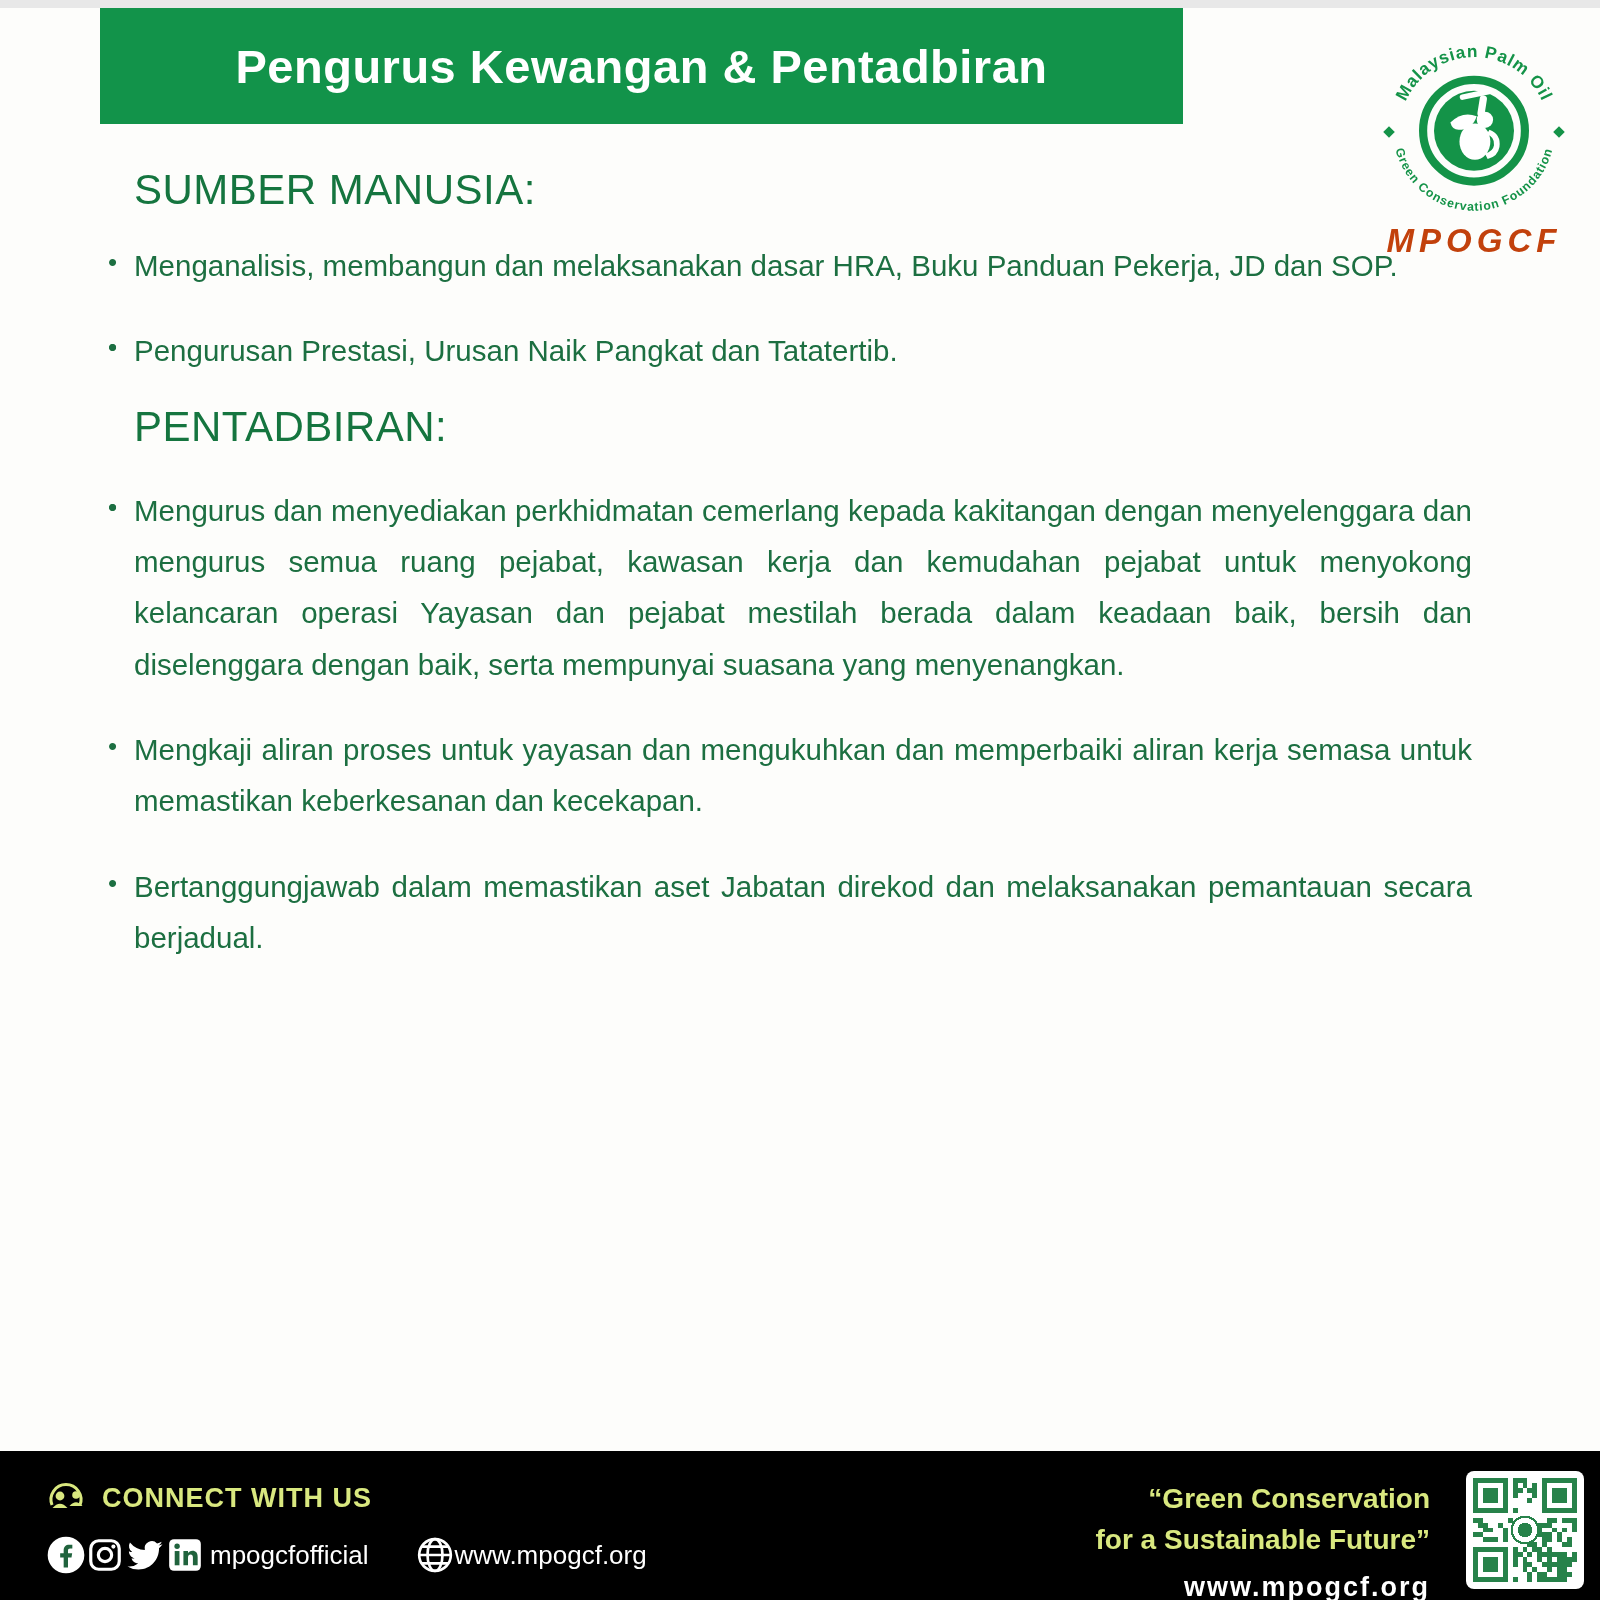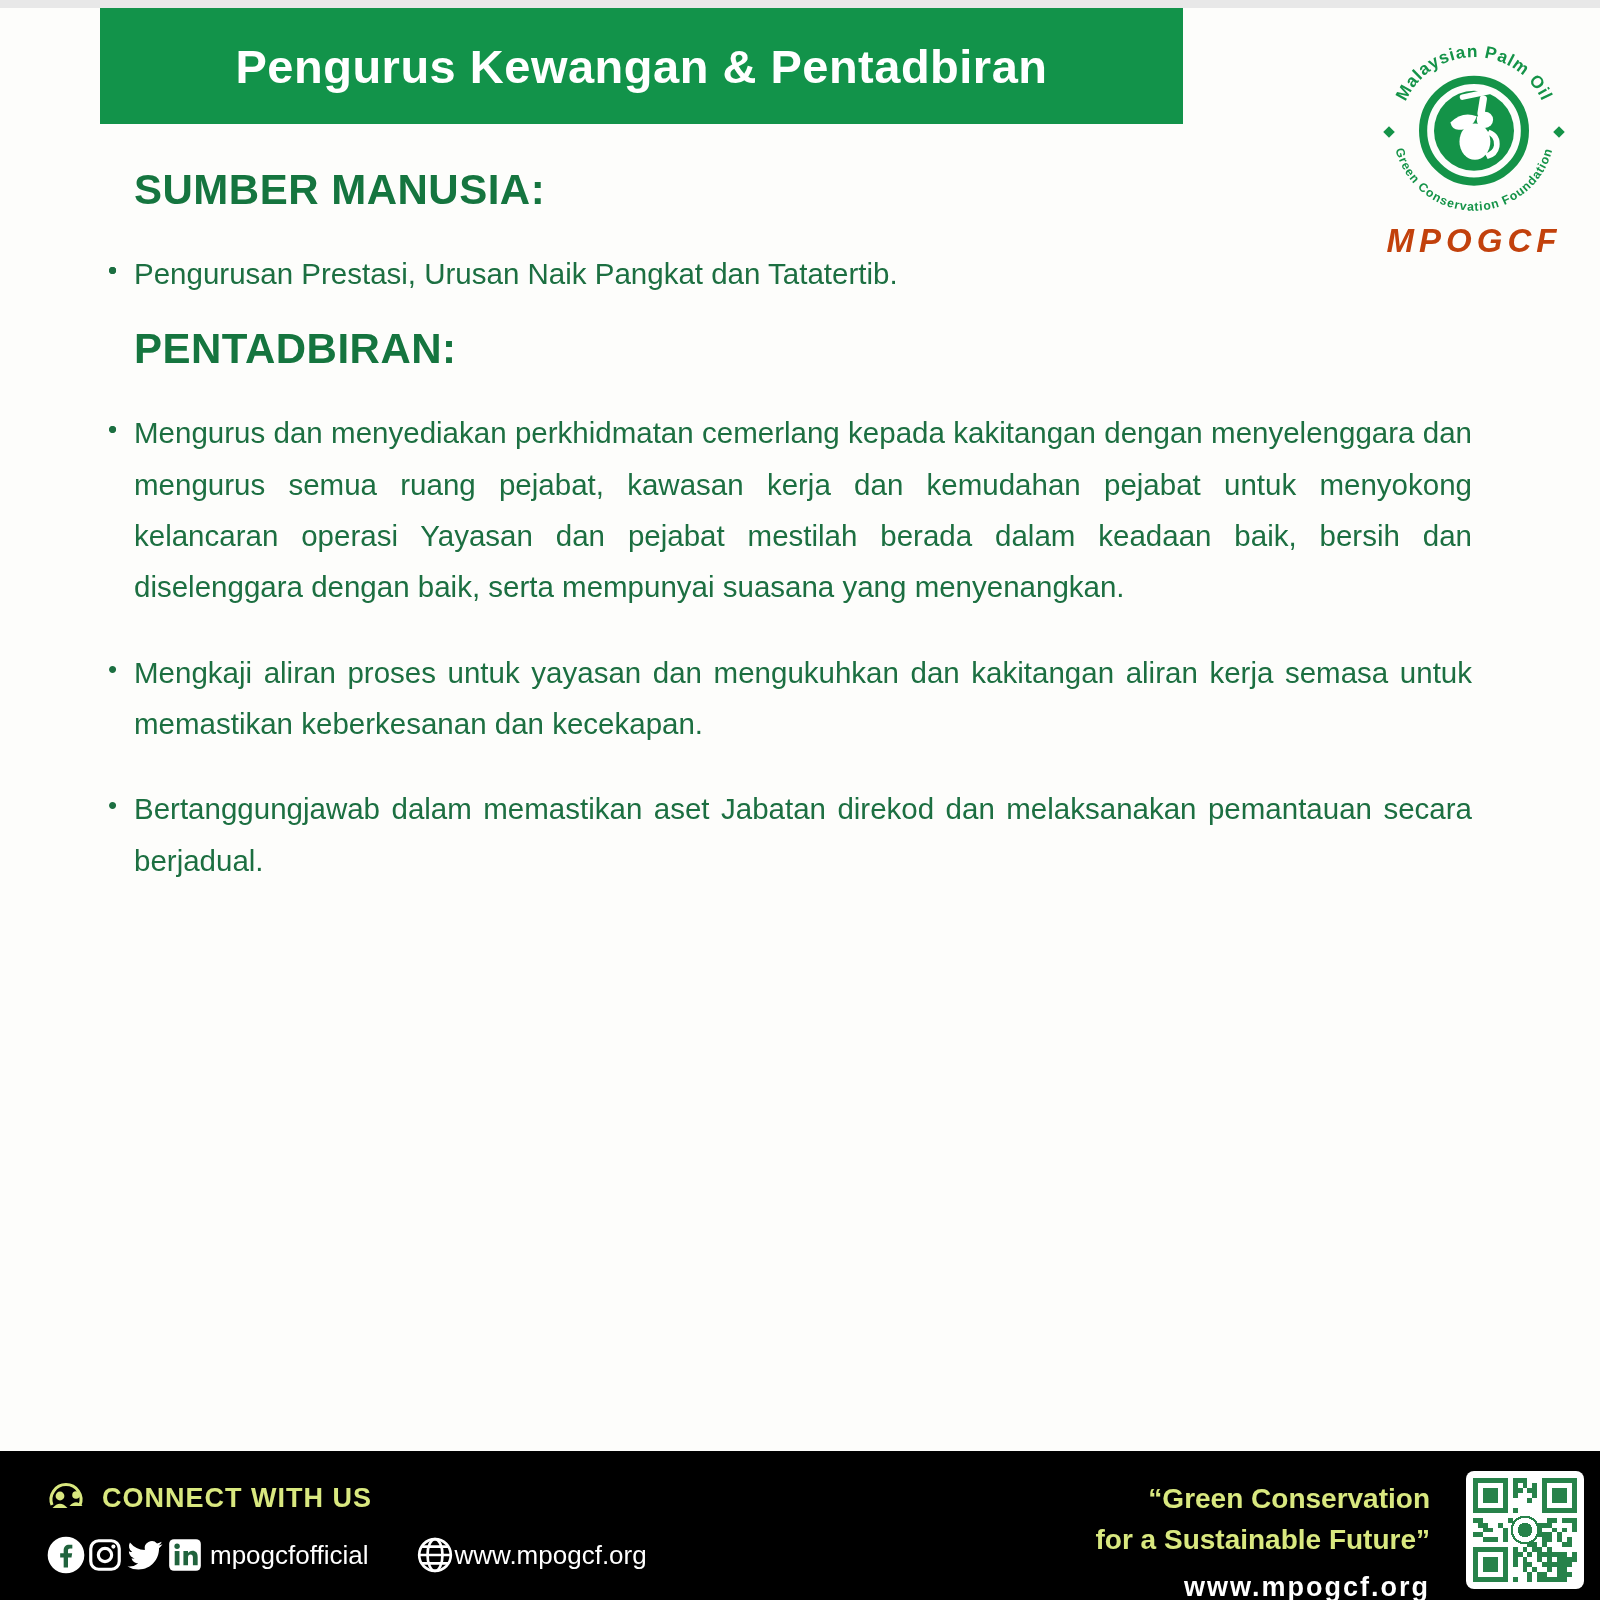--- a/index.html
+++ b/index.html
@@ -13,21 +13,21 @@
     background:#12934a;display:flex;align-items:center;justify-content:center;
   }
   .banner h1{margin:0;color:#ffffff;font-size:47px;font-weight:bold;letter-spacing:.5px;}
   
   .logo{position:absolute;right:26px;top:20px;width:200px;text-align:center;color:#149348;}
   .logo svg{display:block;width:200px;height:auto;}
   .logo svg text{font-family:"Liberation Sans",sans-serif;font-weight:bold;fill:#149348;}
   .logo-wordmark{font-size:33px;font-weight:bold;letter-spacing:5px;margin-top:-4px;color:#c2410c;font-style:italic;}
   
   .content{position:absolute;left:100px;top:158px;width:1372px;}
-  h2.sec{color:#15753f;font-size:42px;font-weight:bold;letter-spacing:.5px;margin:0 0 26px 34px;}
+  h2.sec{color:#15753f;font-size:42px;font-weight:normal;letter-spacing:.5px;margin:0 0 26px 34px;}
   h2.sec.second{margin-top:26px;}
   ul.blist{list-style:none;margin:0 0 26px 0;padding:0;color:#1c6f41;
            font-size:29.5px;line-height:1.74;text-align:justify;}
   ul.blist li{position:relative;padding-left:34px;margin-bottom:34px;}
   ul.blist li:last-child{margin-bottom:0;}
   ul.blist .dot{position:absolute;left:8px;top:0;font-size:26px;}
   
   .footer{position:absolute;left:0;top:1443px;width:1600px;height:157px;background:#000000;}
   .footer-left{position:absolute;left:46px;top:26px;color:#ffffff;}
   .connect-row{display:flex;align-items:center;gap:12px;height:42px;}
@@ -81,20 +81,21 @@
     <div class="logo-wordmark">MPOGCF</div>
   </div>
 
   <main class="content">
 
     <section>
       <h2 class="sec">SUMBER MANUSIA:</h2>
       <ul class="blist">
         <li>
           <span class="dot">•</span>
+          <span>Menganalisis, membangun dan melaksanakan dasar HRA, Buku Panduan Pekerja, JD dan SOP.</span>
         </li>
         <li>
           <span class="dot">•</span>
         </li>
         <li>
           <span class="dot">•</span>
           <span>Pengurusan Prestasi, Urusan Naik Pangkat dan Tatatertib.</span>
         </li>
       </ul>
     </section>
@@ -104,21 +105,21 @@
       <ul class="blist">
         <li>
           <span class="dot">•</span>
         </li>
         <li>
           <span class="dot">•</span>
           <span>Mengurus dan menyediakan perkhidmatan cemerlang kepada kakitangan dengan menyelenggara dan mengurus semua ruang pejabat, kawasan kerja dan kemudahan pejabat untuk menyokong kelancaran operasi Yayasan dan pejabat mestilah berada dalam keadaan baik, bersih dan diselenggara dengan baik, serta mempunyai suasana yang menyenangkan.</span>
         </li>
         <li>
           <span class="dot">•</span>
-          <span>Mengkaji aliran proses untuk yayasan dan mengukuhkan dan kakitangan aliran kerja semasa untuk memastikan keberkesanan dan kecekapan.</span>
+          <span>Mengkaji aliran proses untuk yayasan dan mengukuhkan dan memperbaiki aliran kerja semasa untuk memastikan keberkesanan dan kecekapan.</span>
         </li>
         <li>
           <span class="dot">•</span>
           <span>Bertanggungjawab dalam memastikan aset Jabatan direkod dan melaksanakan pemantauan secara berjadual.</span>
         </li>
       </ul>
     </section>
 
   </main>
 

